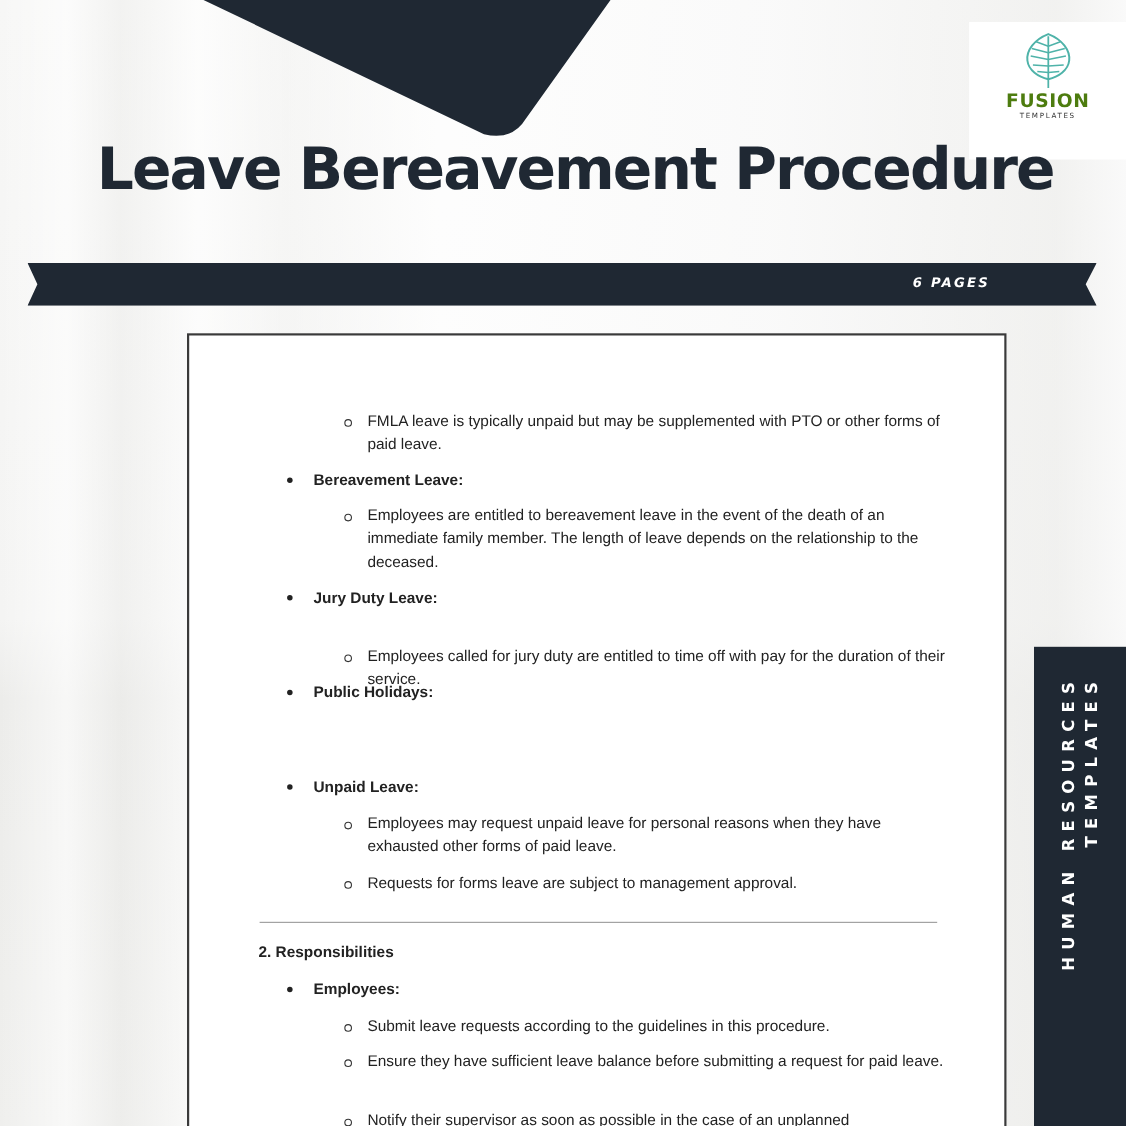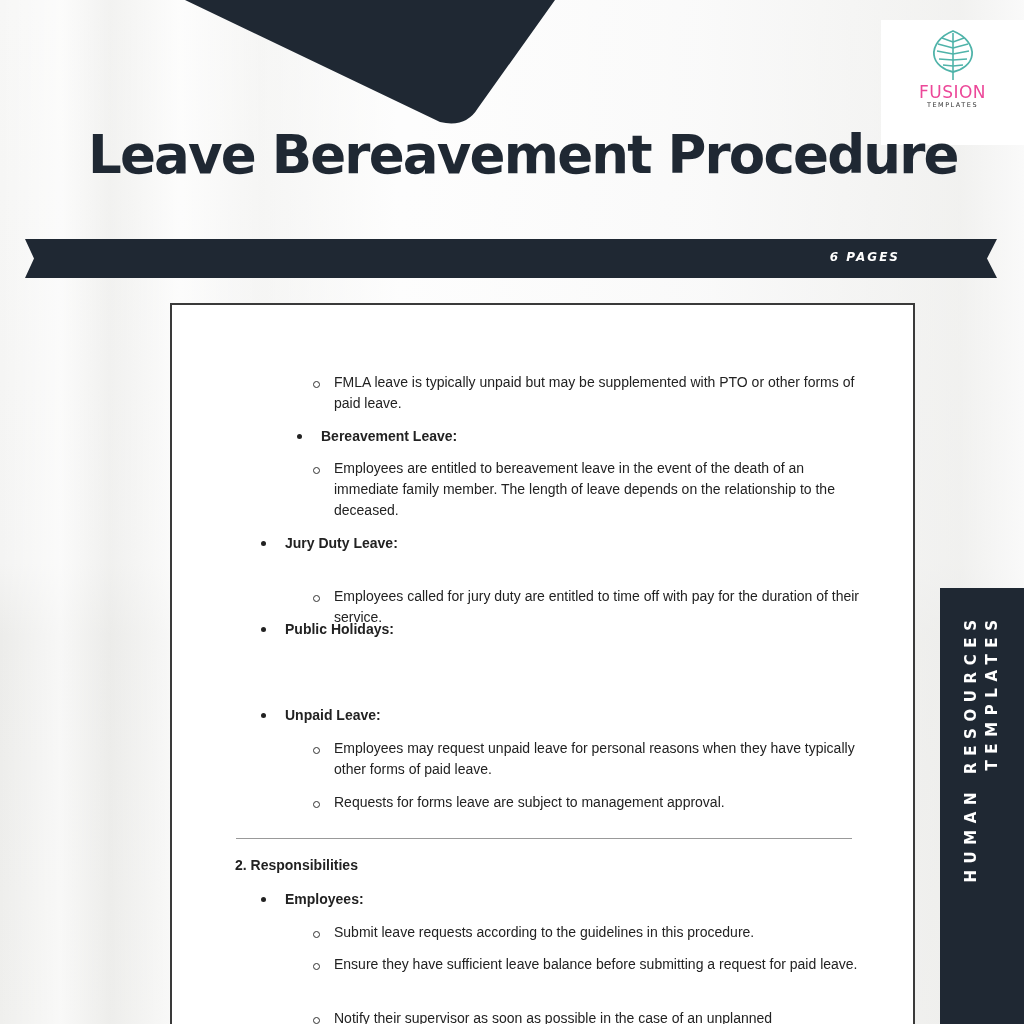--- a/index.html
+++ b/index.html
@@ -24,24 +24,24 @@
     position: absolute;
     left: 881px; top: 20px;
     width: 143px; height: 125px;
     background: #ffffff;
     display: flex; flex-direction: column; align-items: center;
   }
   .logo-leaf { margin-top: 8px; width: 46px; height: 52px; }
   .logo-name {
     margin-top: 2px;
     font-family: "DejaVu Sans", sans-serif;
-    font-weight: 400;
+    font-weight: 700;
     font-size: 17px;
     letter-spacing: 0.5px;
-    color: #ec4899;
+    color: #4d7c0f;
   }
   .logo-sub {
     font-family: "DejaVu Sans", sans-serif;
     font-size: 6.5px;
     letter-spacing: 1.5px;
     color: #333;
     margin-top: -1px;
   }
   .title {
     position: absolute;
@@ -139,27 +139,27 @@
 
 <div class="banner">
   <svg width="972" height="39" viewBox="0 0 972 39">
     <path d="M0 0 L972 0 L962 19.5 L972 39 L0 39 L9 19.5 Z" fill="#1f2833"></path>
   </svg>
   <div class="banner-text">6 PAGES</div>
 </div>
 
 <div class="doc">
   <div class="item sub" style="top:67px;">FMLA leave is typically unpaid but may be supplemented with PTO or other forms of paid leave.</div>
-  <div class="item head" style="top:121px;margin-left:36px;">Bereavement Leave:</div>
+  <div class="item head" style="top:121px;">Bereavement Leave:</div>
   <div class="item sub" style="top:153px;">Employees are entitled to bereavement leave in the event of the death of an immediate family member. The length of leave depends on the relationship to the deceased.</div>
   <div class="item head" style="top:228px;">Jury Duty Leave:</div>
   <div class="item sub" style="top:261px;margin-top:20px;">Employees called for jury duty are entitled to time off with pay for the duration of their service.</div>
   <div class="item head" style="top:314px;">Public Holidays:</div>
   <div class="item head" style="top:400px;">Unpaid Leave:</div>
-  <div class="item sub" style="top:433px;">Employees may request unpaid leave for personal reasons when they have typically other forms of paid leave.</div>
+  <div class="item sub" style="top:433px;">Employees may request unpaid leave for personal reasons when they have exhausted other forms of paid leave.</div>
   <div class="item sub" style="top:487px;">Requests for forms leave are subject to management approval.</div>
 
   <div class="divider"></div>
   <div class="section-title">2. Responsibilities</div>
 
   <div class="item head" style="top:584px;">Employees:</div>
   <div class="item sub" style="top:617px;">Submit leave requests according to the guidelines in this procedure.</div>
   <div class="item sub" style="top:649px;">Ensure they have sufficient leave balance before submitting a request for paid leave.</div>
   <div class="item sub" style="top:703px;">Notify their supervisor as soon as possible in the case of an unplanned</div>
 </div>

